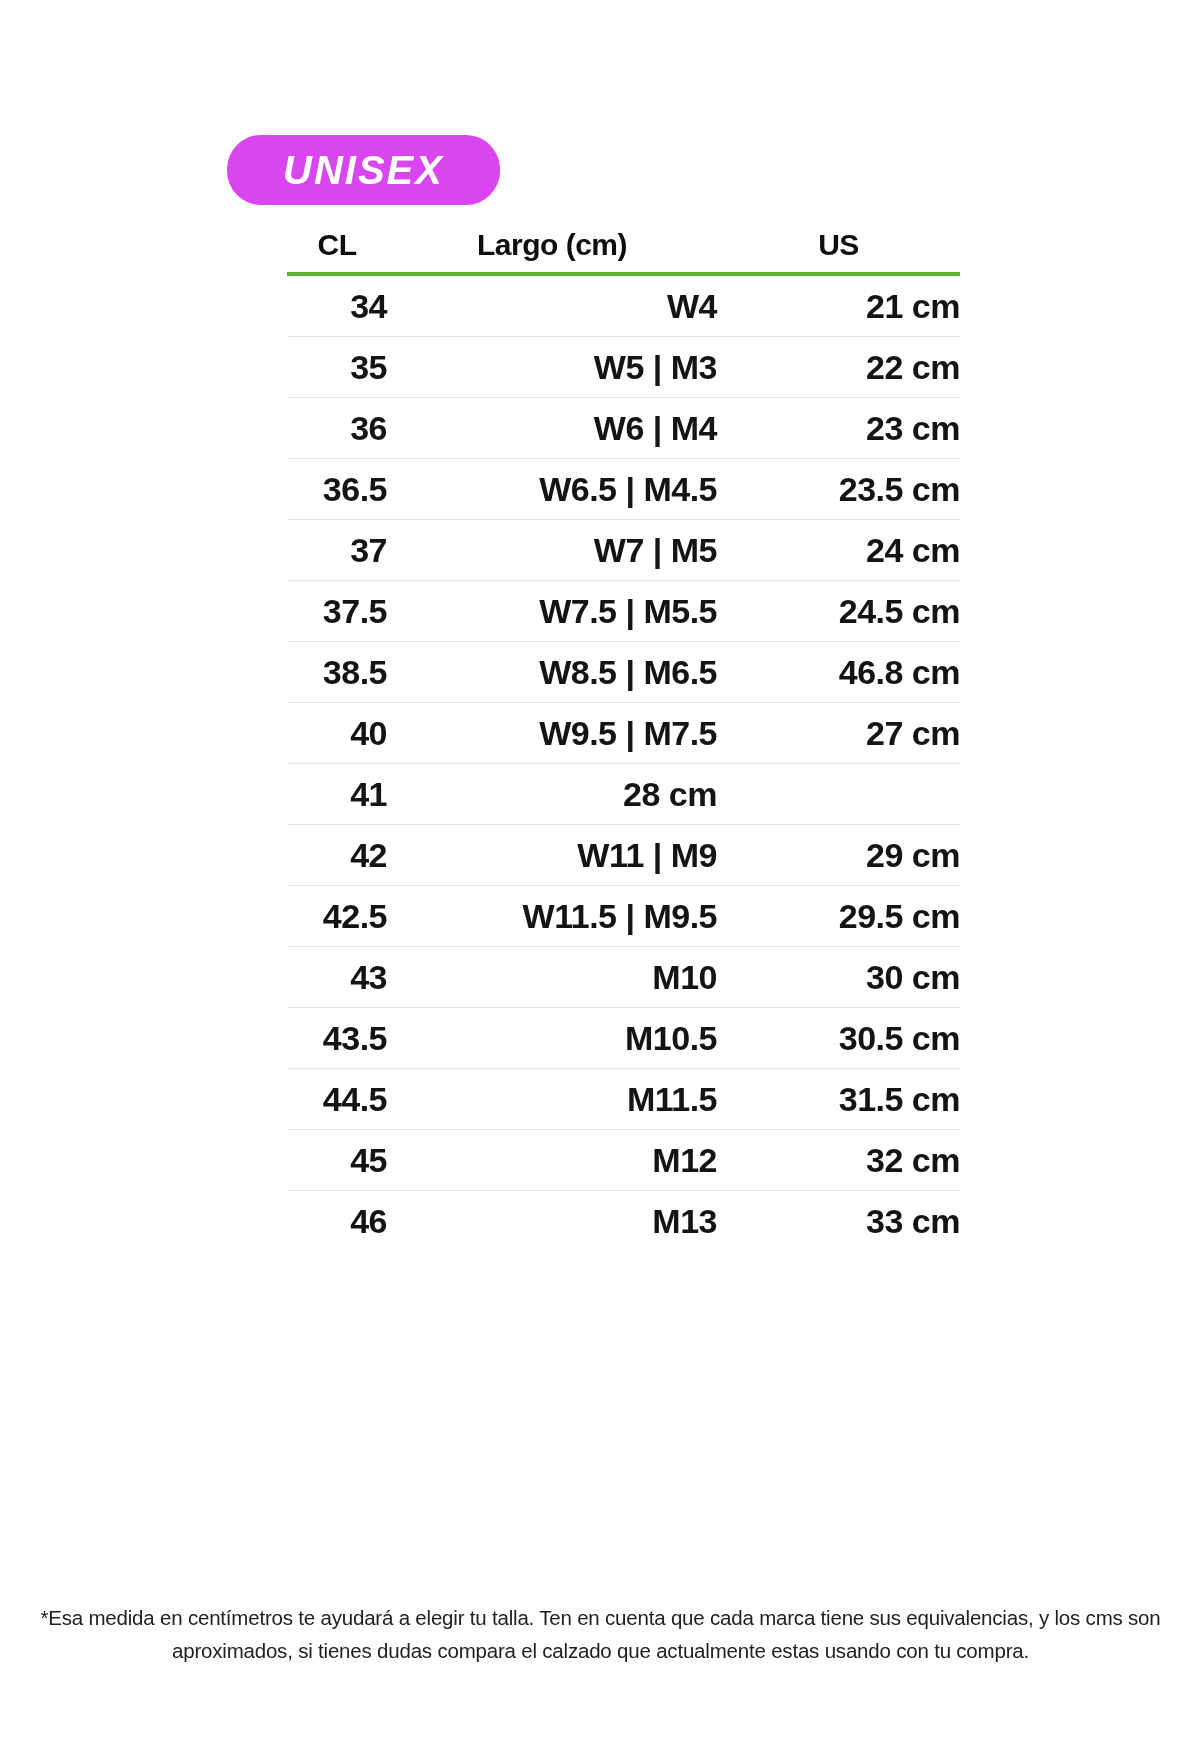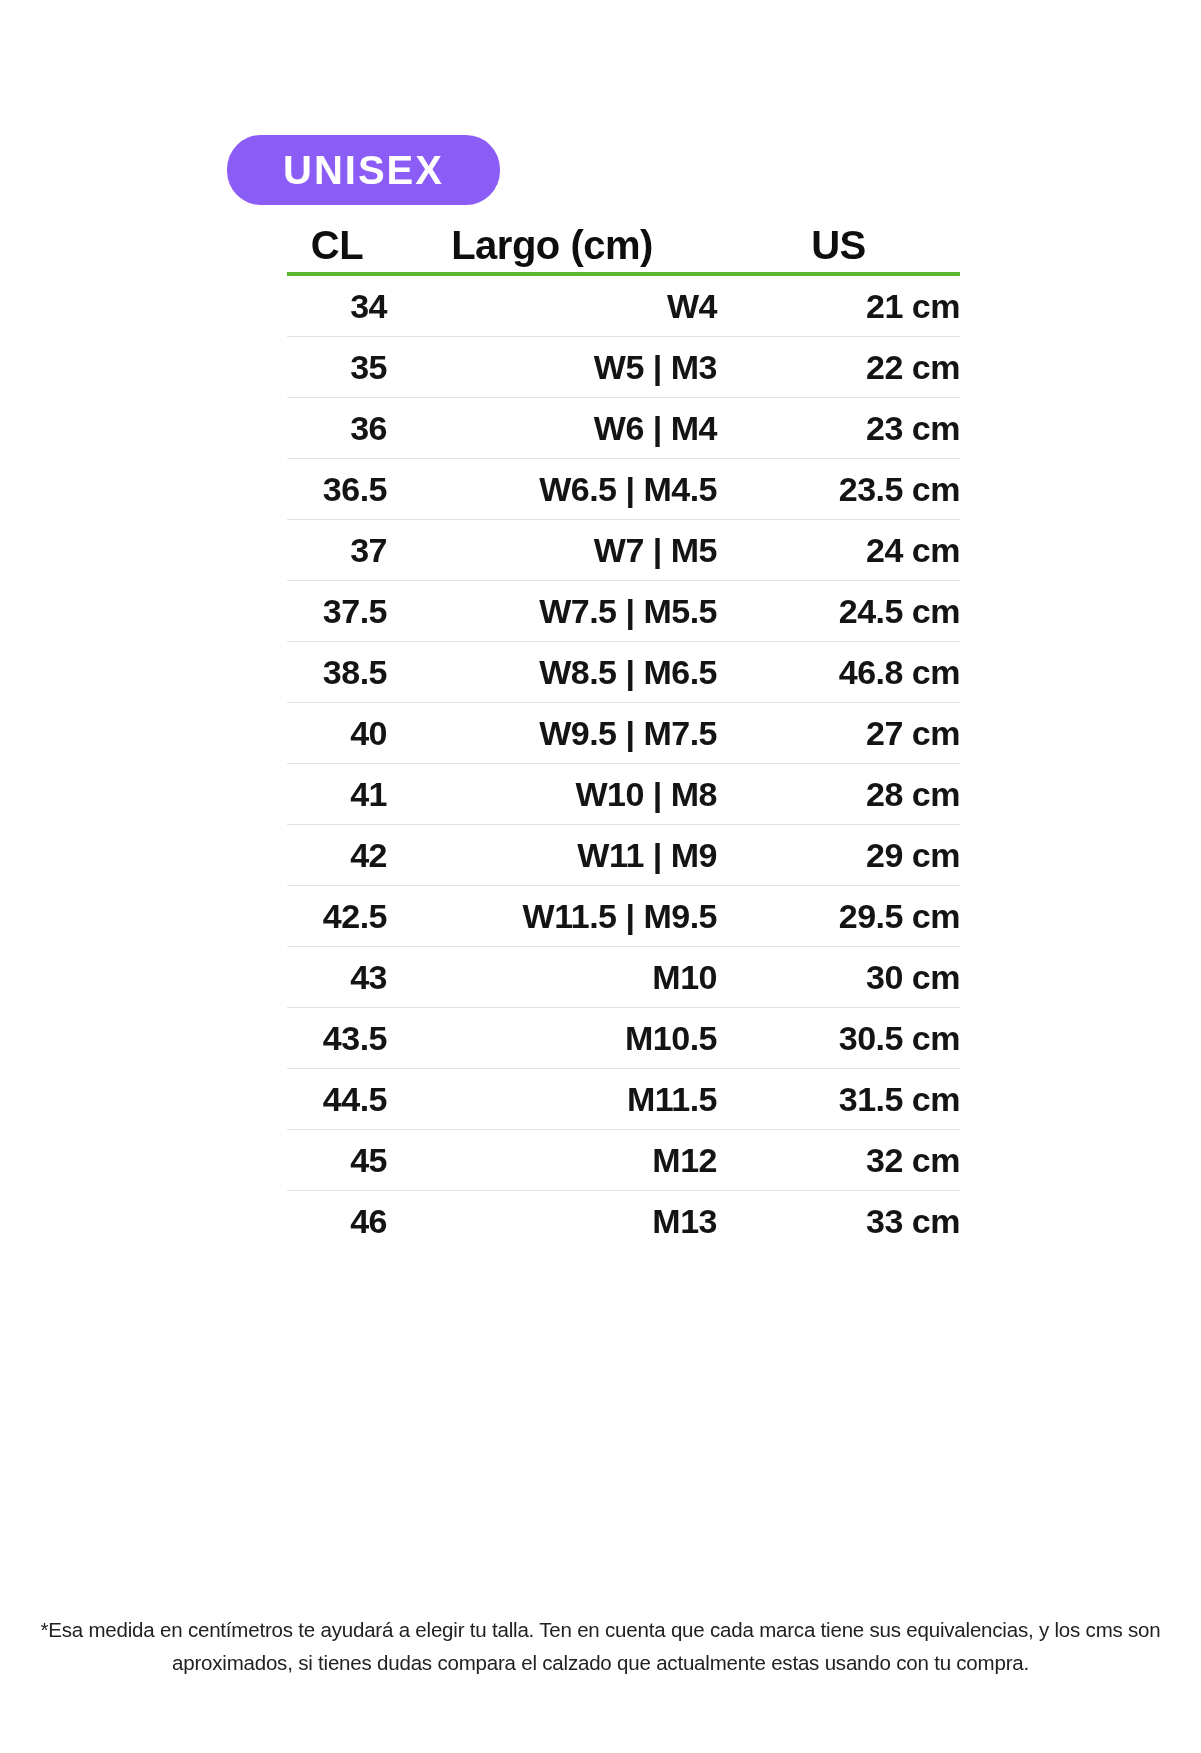--- a/index.html
+++ b/index.html
@@ -41,21 +41,21 @@
   }
   .thead {
     display: grid;
     grid-template-columns: 100px 330px 243px;
     align-items: center;
     height: 58px;
     border-bottom: 4px solid #5cb82f;
   }
   .thead .th {
     text-align: center;
-    font-size: 40px;
+    font-size: 30px;
     font-weight: 800;
     letter-spacing: -0.5px;
     color: #0e0e0e;
   }
   .tbody .tr {
     display: grid;
     grid-template-columns: 100px 330px 243px;
     align-items: center;
     height: 61px;
     border-bottom: 1.5px solid #e3e3e3;
@@ -72,41 +72,41 @@
 
   
   .footer {
     position: absolute;
     left: 0;
     top: 1601px;
     width: 1201px;
     text-align: center;
   }
   .footer .note-1 {
-    margin: 12px auto;
+    margin: 0 auto;
     max-width: 1140px;
     font-size: 20.5px;
     font-weight: 400;
     line-height: 33px;
     letter-spacing: -0.2px;
     color: #212121;
   }
   .footer .note-2 {
     margin: 9px auto 0;
     max-width: 1140px;
     font-size: 20.5px;
     font-weight: 600;
     letter-spacing: -0.3px;
     color: #1a1a1a;
   }
 </style>
 </head>
 <body>
 
-<div class="badge" id="badge-el" style="background: #8b5cf6;">
+<div class="badge" id="badge-el" style="background: #d946ef; font-style: italic;">
   <span>UNISEX</span>
 </div>
 
 <div class="size-table">
   <div class="thead">
     <div class="th">CL</div>
     <div class="th">Largo (cm)</div>
     <div class="th">US</div>
   </div>
   <div class="tbody">
@@ -155,21 +155,20 @@
 
 
   <div class="tr">
     <div class="td">40</div>
     <div class="td">W9.5 | M7.5</div>
     <div class="td">27 cm</div>
   </div>
 
   <div class="tr">
     <div class="td">41</div>
-    <div class="td">W10 | M8</div>
     <div class="td">28 cm</div>
   </div>
 
 
   <div class="tr">
     <div class="td">42</div>
     <div class="td">W11 | M9</div>
     <div class="td">29 cm</div>
   </div>
 

